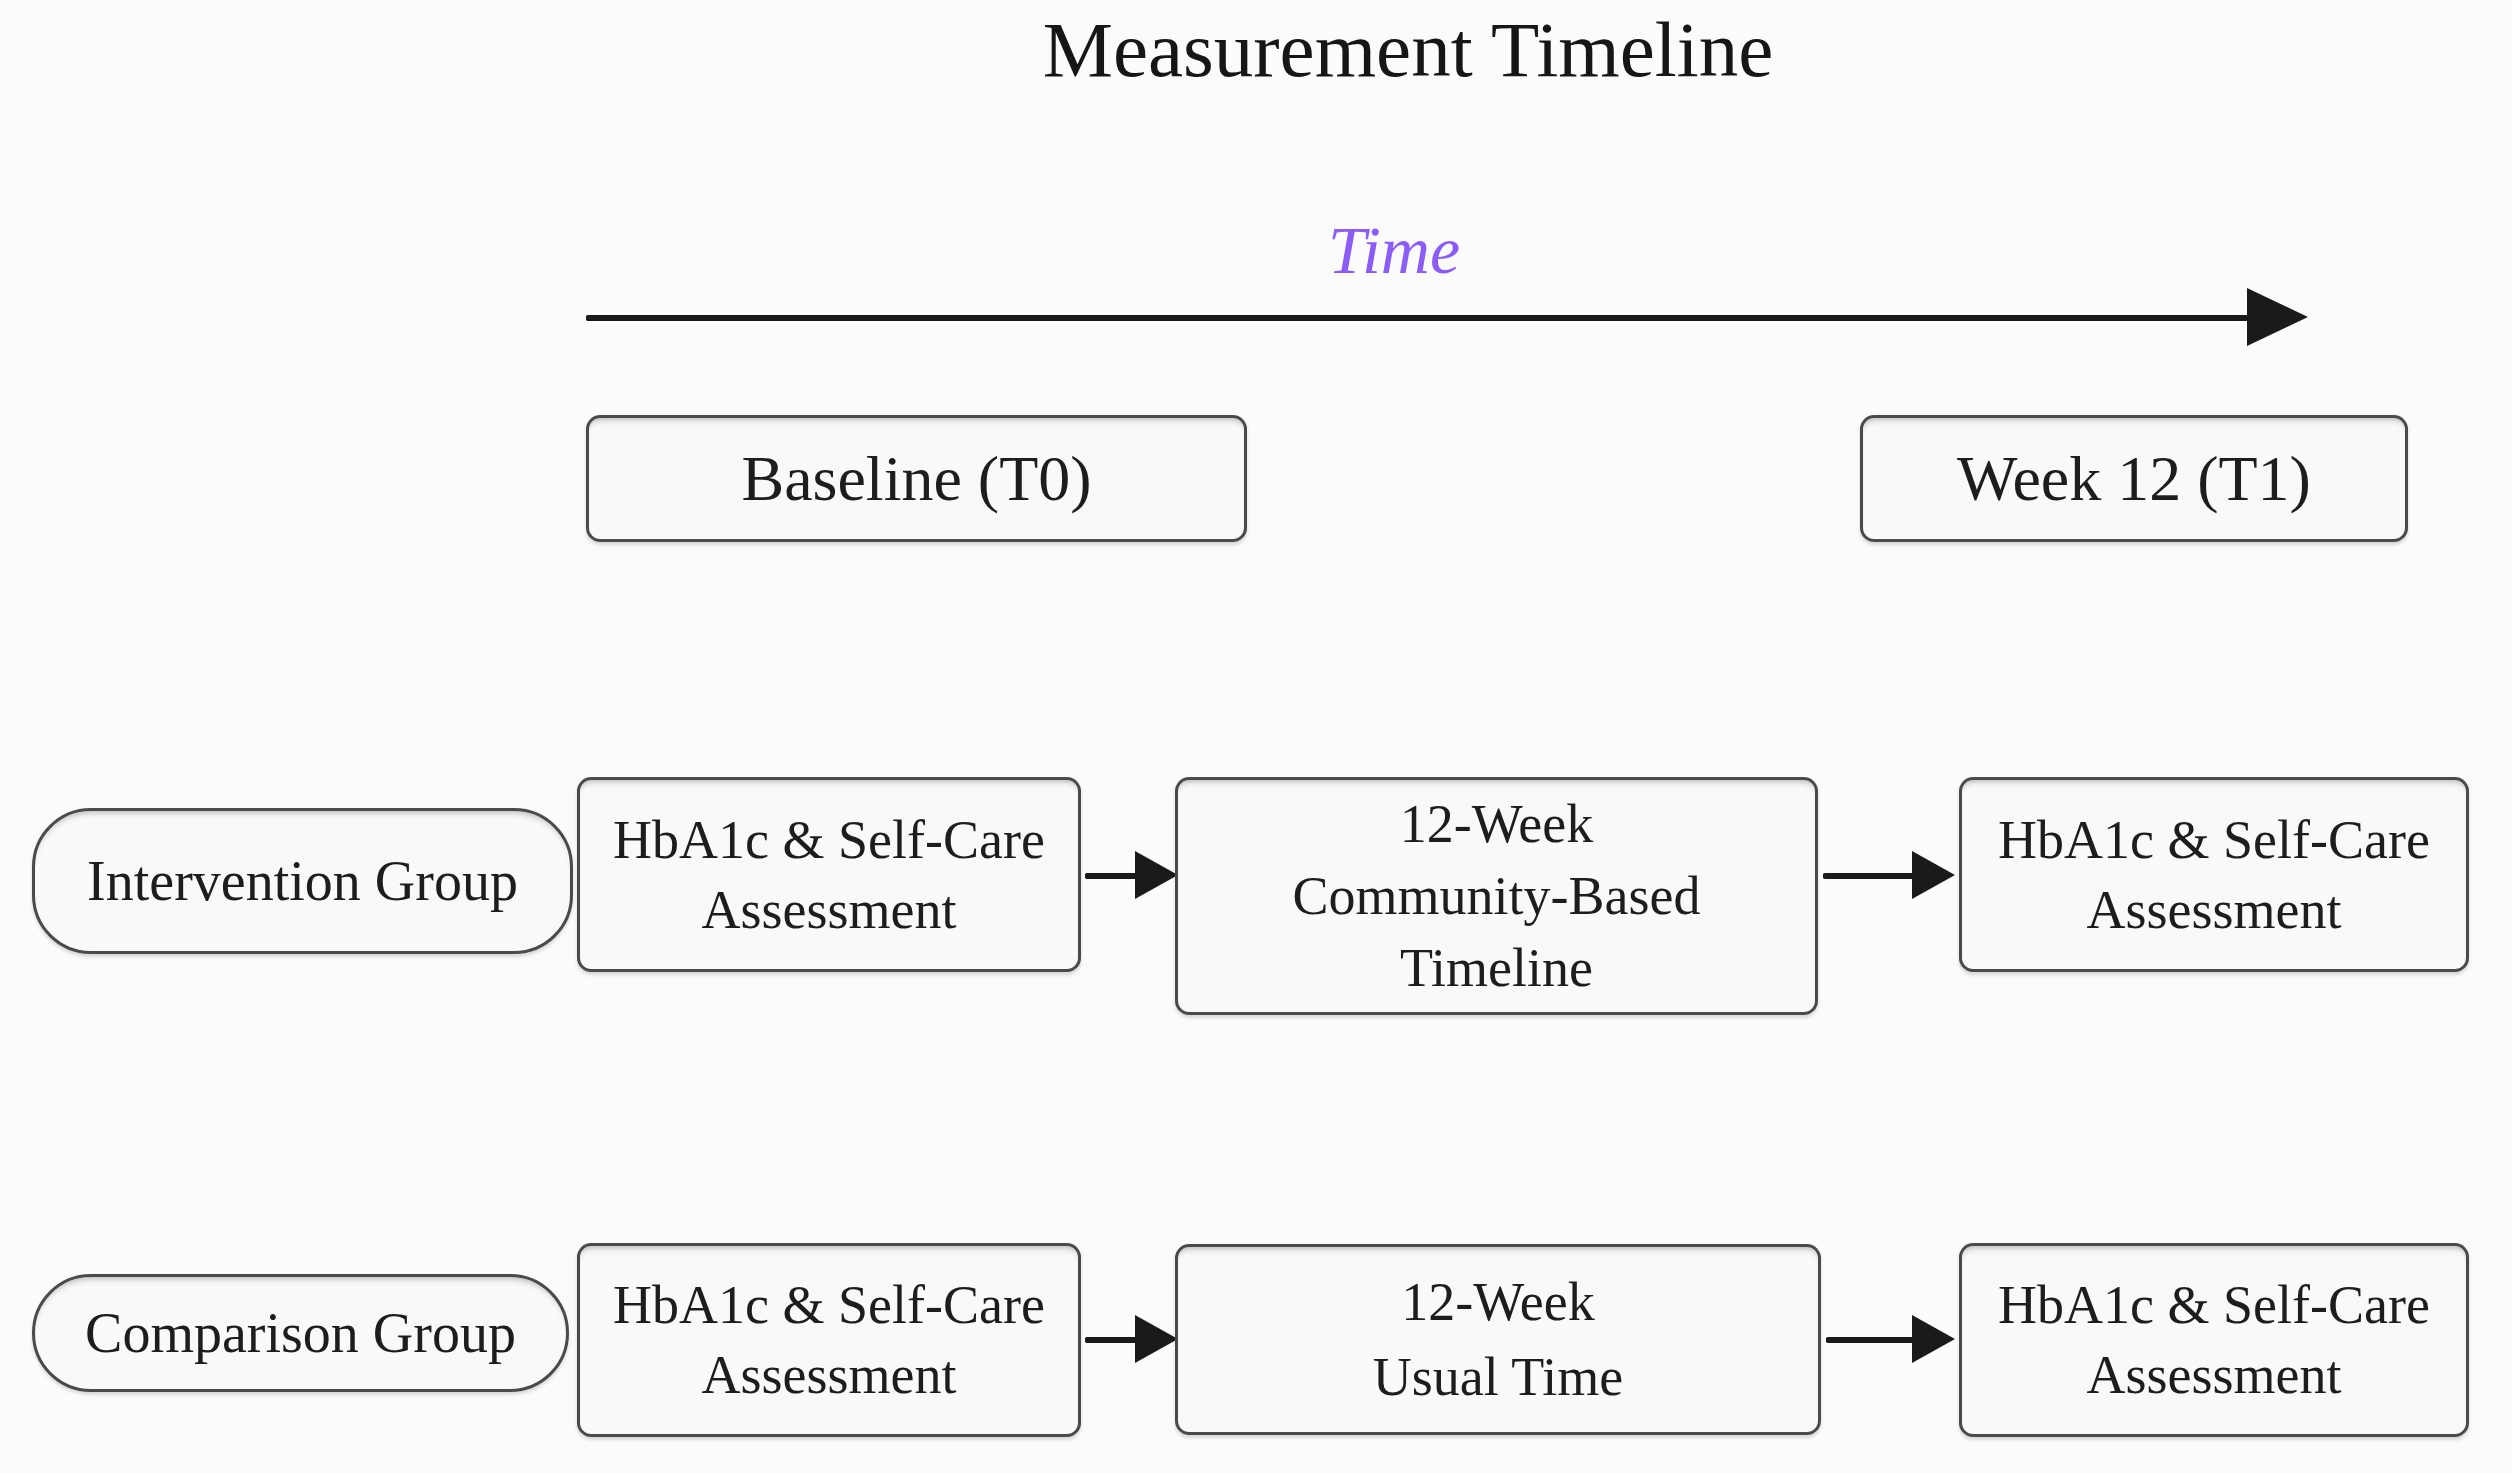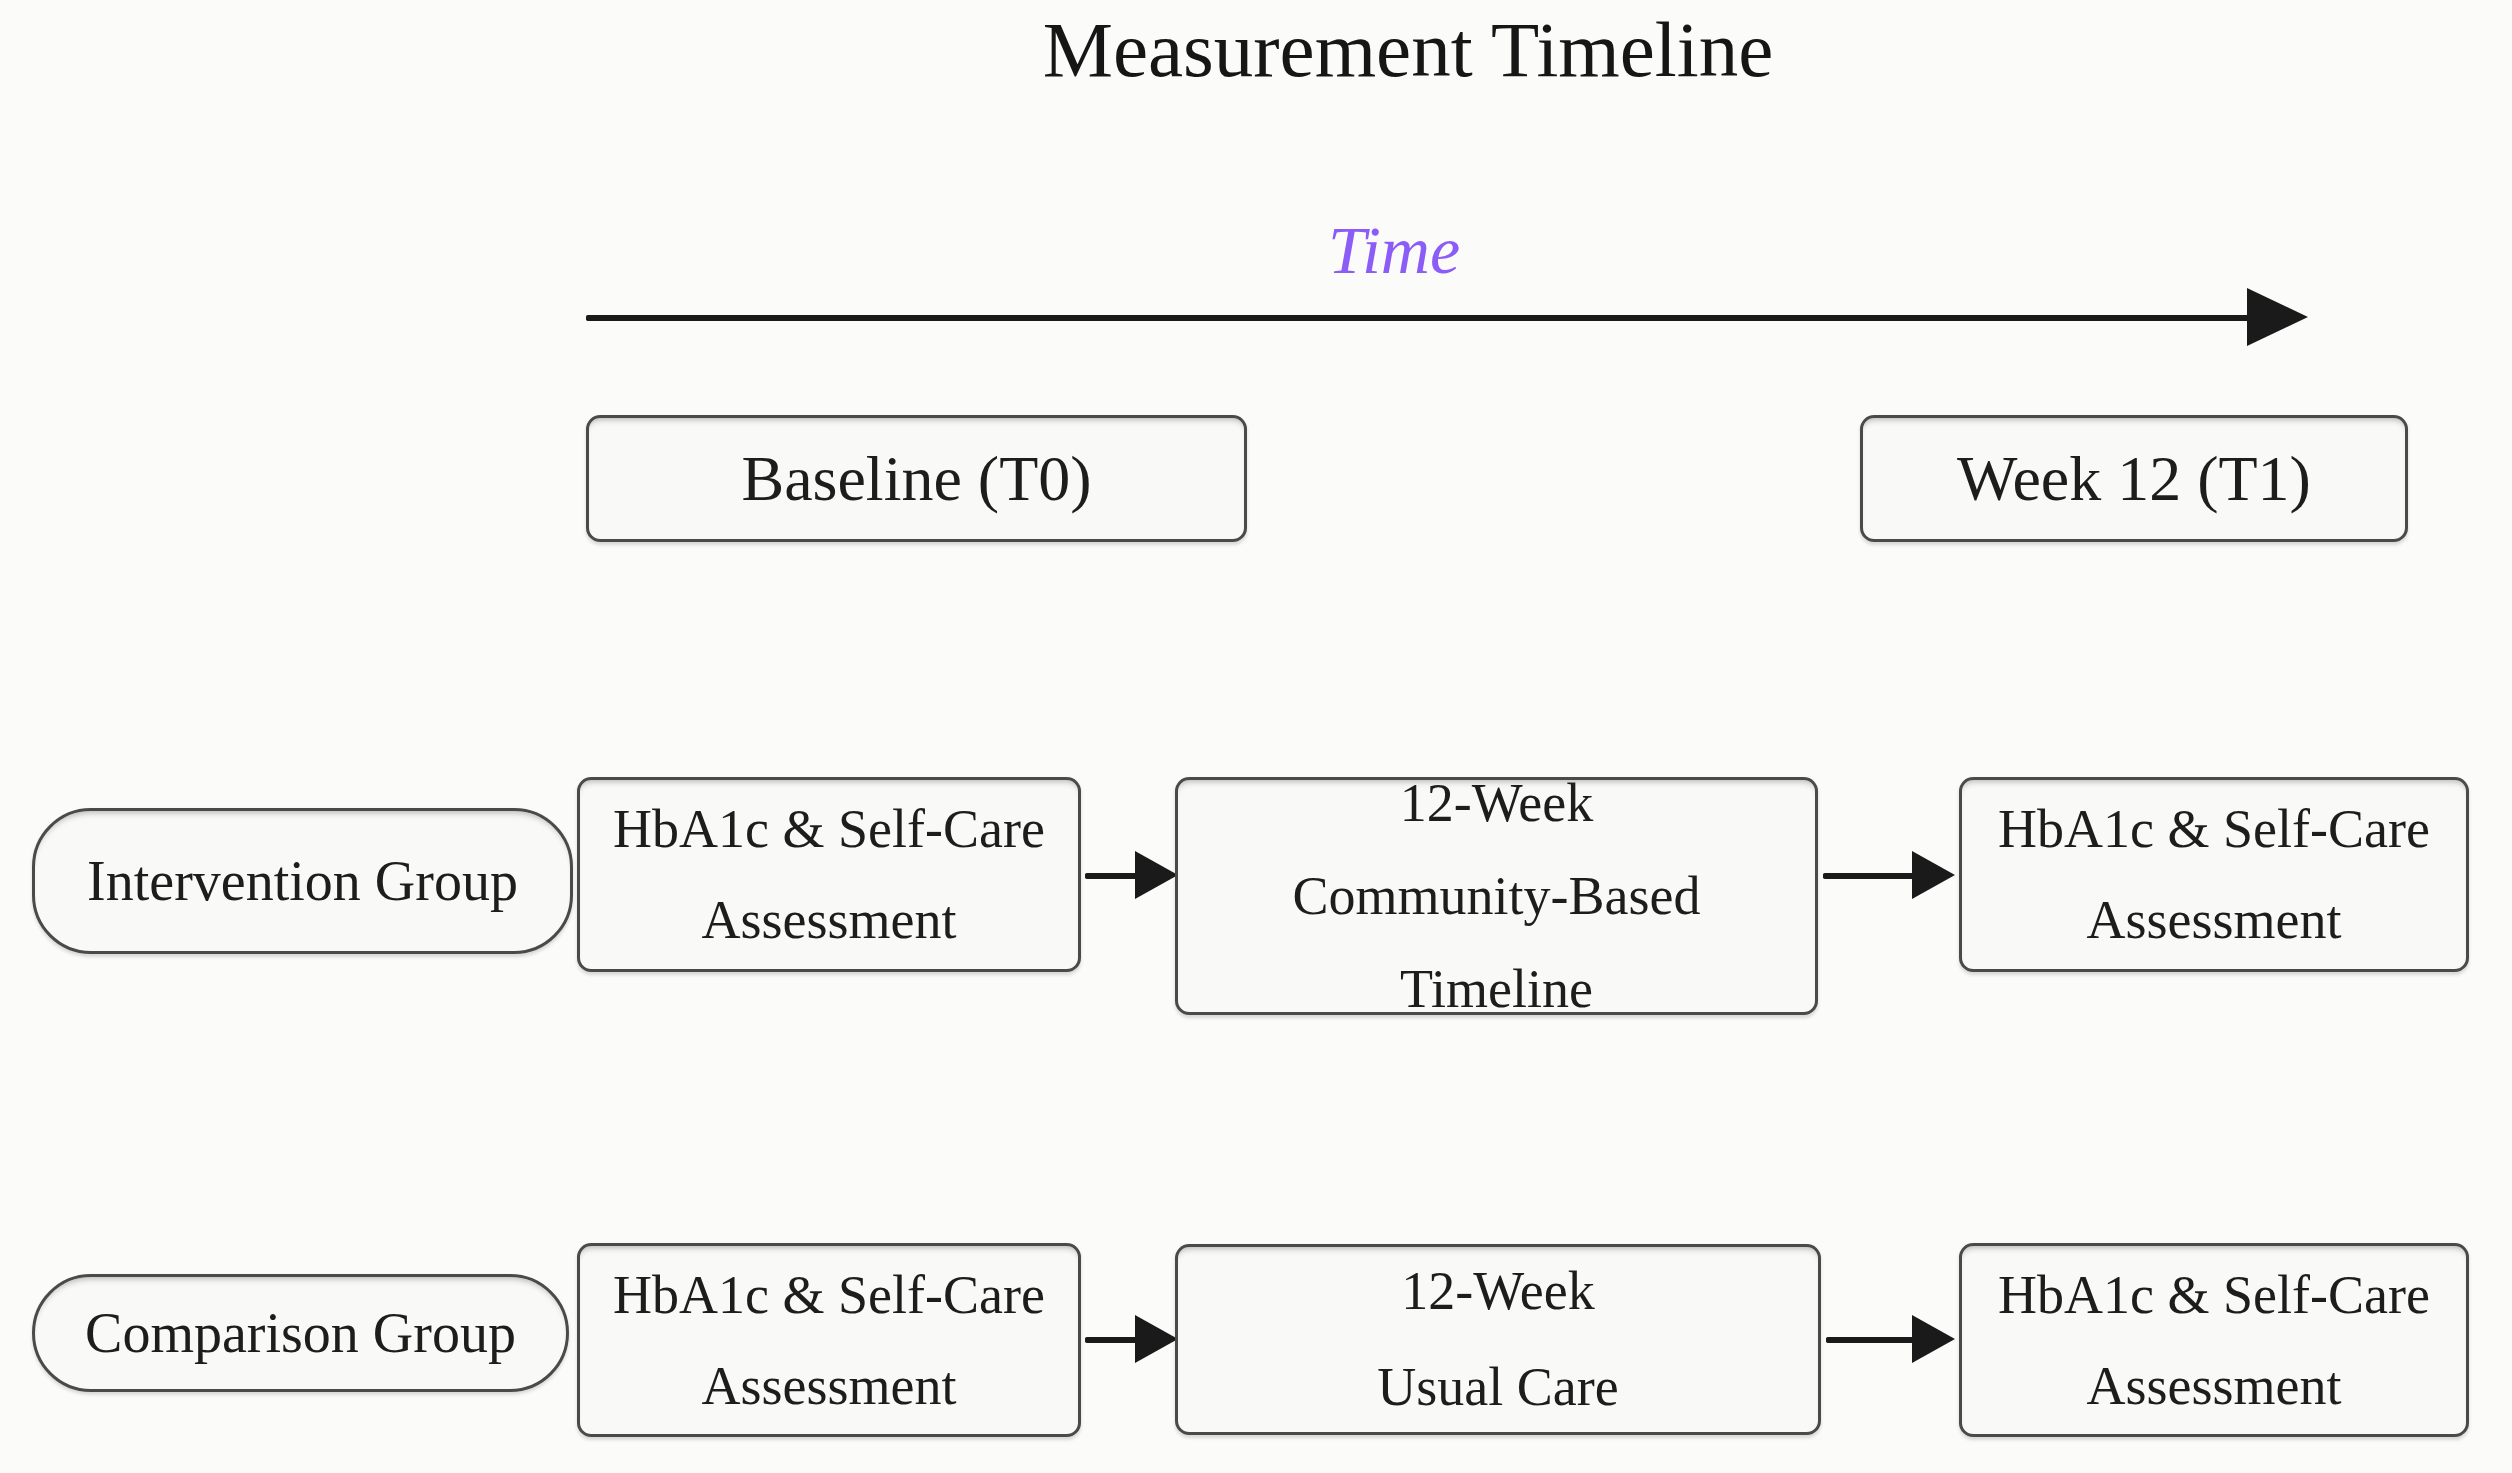--- a/index.html
+++ b/index.html
@@ -68,21 +68,21 @@
     justify-content: center;
     text-align: center;
     box-shadow: 0 2.7px 3.6px rgba(0,0,0,0.14), inset 0 6.3px 7.2px -5.4px rgba(0,0,0,0.32);
   }
   .milestone { font-size: 64px; }
   .pill {
     border-radius: 59px;
     font-size: 56px;
     white-space: nowrap;
   }
-  .step { font-size: 54px; gap: 21px; }
+  .step { font-size: 54px; }
   .step .line { line-height: 70px; }
   .step-tall .line { line-height: 72px; }
   .step-two .line { line-height: 75px; }
 </style>
 </head>
 <body>
 
 <div class="canvas">
 
   <div class="title" style="left:1408px; top:5.4px;">Measurement Timeline</div>
@@ -131,21 +131,21 @@
   <div class="box step" style="left:577px; top:1243px; width:504px; height:194px;">
     <div class="line">HbA1c &amp; Self-Care</div>
     <div class="line">Assessment</div>
   </div>
 
   <div class="arrow-line" style="left:1085px; top:1337px; width:52px;"></div>
   <div class="arrow-head flow-head" style="left:1135px; top:1315px;"></div>
 
   <div class="box step step-two" style="left:1175px; top:1244px; width:646px; height:191px;">
     <div class="line">12-Week</div>
-    <div class="line">Usual Care</div>
+    <div class="line">Usual Time</div>
   </div>
 
   <div class="arrow-line" style="left:1826px; top:1337px; width:88px;"></div>
   <div class="arrow-head flow-head" style="left:1912px; top:1315px;"></div>
 
   <div class="box step" style="left:1959px; top:1243px; width:510px; height:194px;">
     <div class="line">HbA1c &amp; Self-Care</div>
     <div class="line">Assessment</div>
   </div>
 

